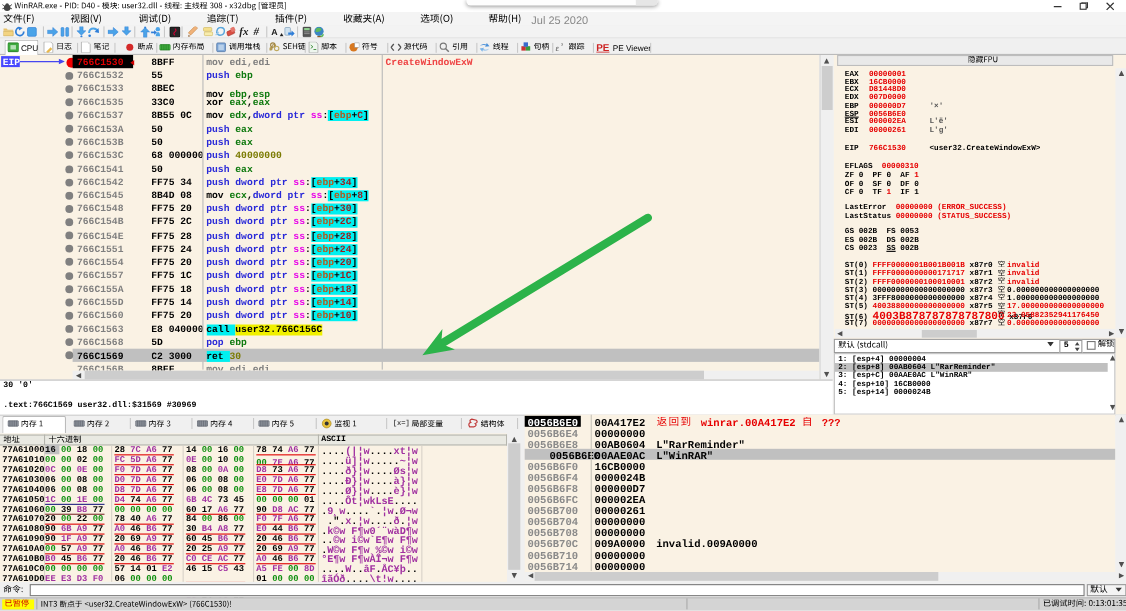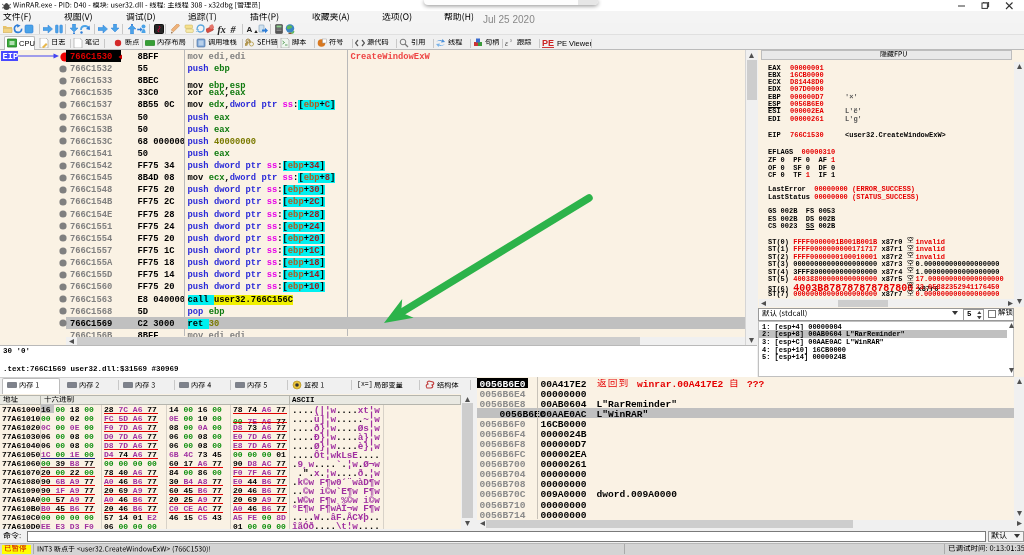--- a/index.html
+++ b/index.html
@@ -798,21 +798,21 @@
 <div class="a" style="left:479.5px;top:449.22px;"><span class="mono" style="font-size:9.6px;color:#8a8a8a;">0056B6FC</span></div>
 <div class="a" style="left:540.5px;top:449.22px;"><span class="mono" style="font-size:9.6px;color:#000">000002EA</span></div>
 <div class="a" style="left:479.5px;top:459.28000000000003px;"><span class="mono" style="font-size:9.6px;color:#8a8a8a;">0056B700</span></div>
 <div class="a" style="left:540.5px;top:459.28000000000003px;"><span class="mono" style="font-size:9.6px;color:#000">00000261</span></div>
 <div class="a" style="left:479.5px;top:469.34000000000003px;"><span class="mono" style="font-size:9.6px;color:#8a8a8a;">0056B704</span></div>
 <div class="a" style="left:540.5px;top:469.34000000000003px;"><span class="mono" style="font-size:9.6px;color:#000">00000000</span></div>
 <div class="a" style="left:479.5px;top:479.40000000000003px;"><span class="mono" style="font-size:9.6px;color:#8a8a8a;">0056B708</span></div>
 <div class="a" style="left:540.5px;top:479.40000000000003px;"><span class="mono" style="font-size:9.6px;color:#000">00000000</span></div>
 <div class="a" style="left:479.5px;top:489.46000000000004px;"><span class="mono" style="font-size:9.6px;color:#8a8a8a;">0056B70C</span></div>
 <div class="a" style="left:540.5px;top:489.46000000000004px;"><span class="mono" style="font-size:9.6px;color:#000">009A0000</span></div>
-<div class="a" style="left:596.5px;top:489.46000000000004px;"><span class="mono" style="font-size:9.6px;color:#000">dword.009A0000</span></div>
+<div class="a" style="left:596.5px;top:489.46000000000004px;"><span class="mono" style="font-size:9.6px;color:#000">invalid.009A0000</span></div>
 <div class="a" style="left:479.5px;top:499.52000000000004px;"><span class="mono" style="font-size:9.6px;color:#8a8a8a;">0056B710</span></div>
 <div class="a" style="left:540.5px;top:499.52000000000004px;"><span class="mono" style="font-size:9.6px;color:#000">00000000</span></div>
 <div class="a" style="left:479.5px;top:509.58000000000004px;"><span class="mono" style="font-size:9.6px;color:#8a8a8a;">0056B714</span></div>
 <div class="a" style="left:540.5px;top:509.58000000000004px;"><span class="mono" style="font-size:9.6px;color:#000">00000000</span></div>
 <div class="a" style="left:536.5px;top:377px;width:1px;height:142px;background:#c8c2b8"></div>
 <div class="a" style="left:477px;top:519.5px;width:547px;height:8.5px;background:#f0f0f0"></div>
 <svg class="a" style="left:479.5px;top:521px" width="5" height="5" viewBox="0 0 5 5">
     <polygon points="5,0 5,5 0,2.5" fill="#505050"></polygon>
   </svg>
 <svg class="a" style="left:1017px;top:521px" width="5" height="5" viewBox="0 0 5 5">

